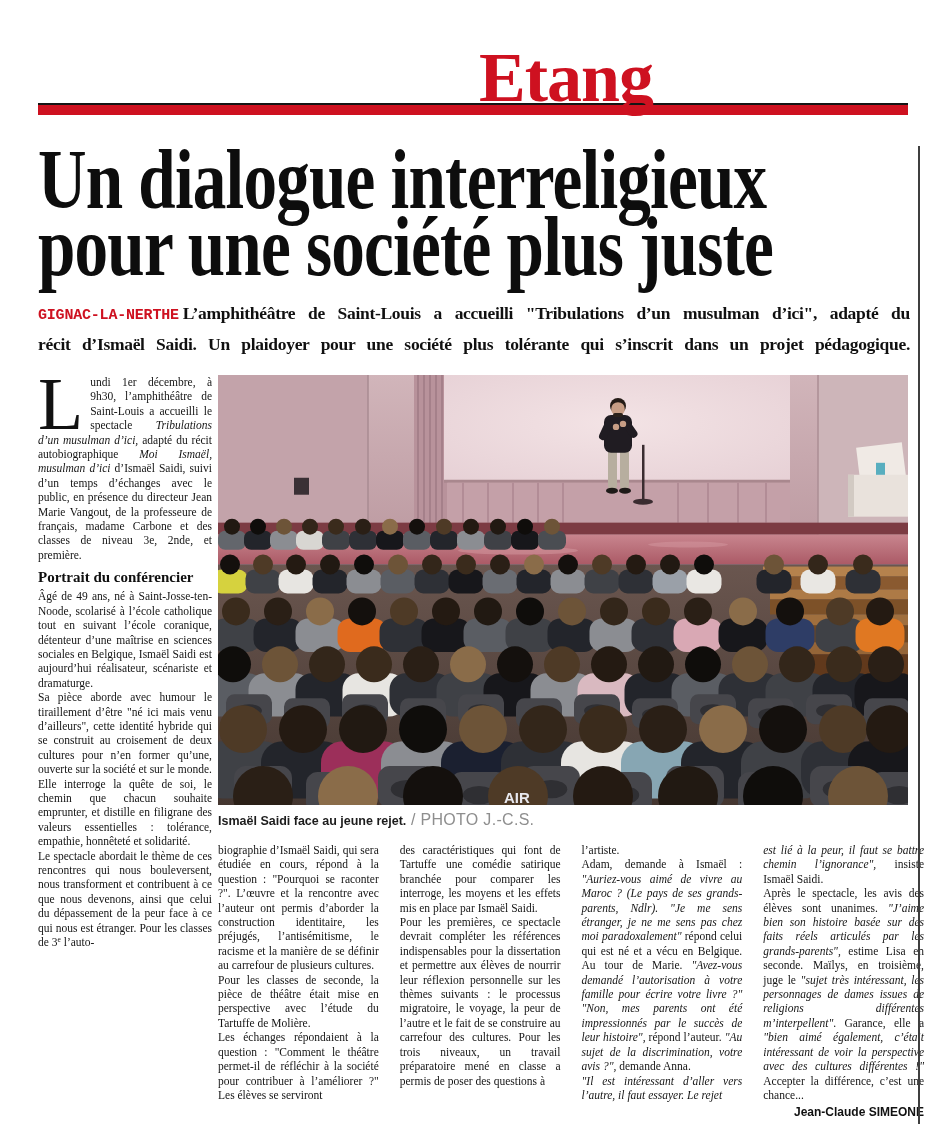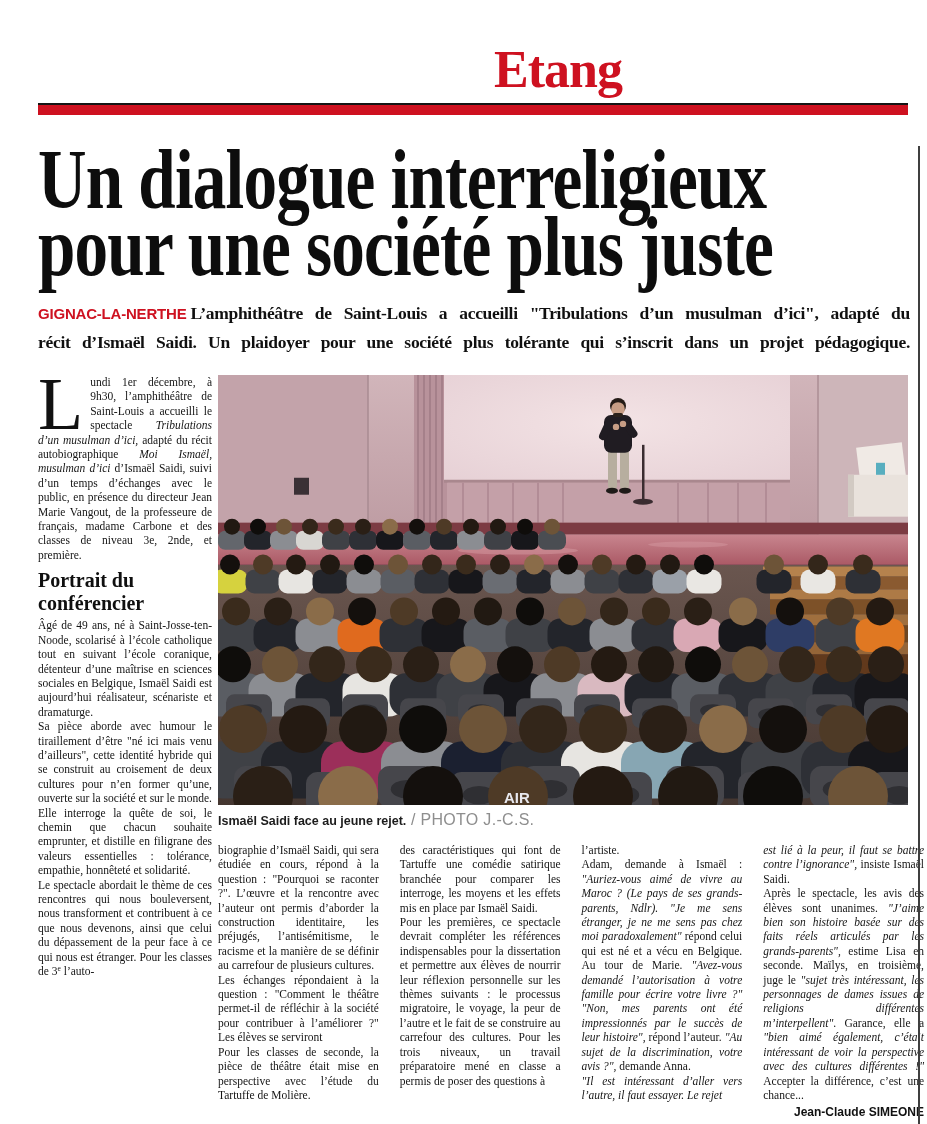--- a/index.html
+++ b/index.html
@@ -4,55 +4,55 @@
 <style>
   :root{ --red:#ce1120; --ink:#141414; }
   html,body{margin:0;padding:0;}
   body{
     width:927px;height:1124px;position:relative;background:#ffffff;
     font-family:"Liberation Serif", serif; color:var(--ink);
     overflow:hidden;
   }
   .masthead{
     position:absolute;top:40px;left:558px;transform:translateX(-50%);
-    margin:0;font-family:"Liberation Serif",serif;font-weight:700;
-    font-size:52px;line-height:60px;color:var(--red);letter-spacing:-1px;z-index:3;white-space:nowrap;
+    margin:8px;font-family:"Liberation Serif",serif;font-weight:700;
+    font-size:70px;line-height:60px;color:var(--red);letter-spacing:-1px;z-index:3;white-space:nowrap;
   }
   .rule-black{position:absolute;top:103px;left:38px;width:870px;height:2px;background:#151515;z-index:1;}
   .rule-red{position:absolute;top:105px;left:38px;width:870px;height:10px;background:var(--red);z-index:2;}
   .headline{
     position:absolute;top:146px;left:38px;width:1040px;margin:0;
     font-family:"Liberation Serif",serif;font-weight:700;color:#0d0d0d;
     font-size:84px;line-height:67px;letter-spacing:-1px;
     transform:scaleX(0.8);transform-origin:left top;white-space:pre-line;
   }
   .lead{
     position:absolute;top:299px;left:38px;width:872px;margin:0;
     font-family:"Liberation Serif",serif;font-weight:700;font-size:17.5px;line-height:29px;
     letter-spacing:-0.3px;color:#101010;
     text-align:justify;text-align-last:justify;white-space:pre-line;
   }
   .kicker{
-    font-family:Liberation Sans, sans-serif;font-weight:700;color:var(--red);
+    font-family:Liberation Mono, monospace;font-weight:700;color:var(--red);
     font-size:15px;letter-spacing:-0.2px;padding-right:4px;
   }
   .leftcol{position:absolute;top:375px;left:38px;width:174px;}
   .colbody p, .col p{
     margin:0;font-size:11.5px;line-height:14.4px;text-align:justify;
     color:var(--ink);hyphens:auto;-webkit-hyphens:auto;
   }
   .dropcap{
     float:left;font-family:"Liberation Serif",serif;font-weight:400;
     font-size:74px;line-height:55px;padding:2px 7px 0 0;color:#111;
   }
   .subhead{
     margin:7px 0 3px 0;font-family:"Liberation Serif",serif;
-    font-size:20px;font-weight:700;color:#0f0f0f;
-  }
-  .photo{position:absolute;top:375px;left:218px;width:690px;height:430px;margin:0;overflow:hidden;background:#ec4899;}
+    font-size:15px;font-weight:700;color:#0f0f0f;
+  }
+  .photo{position:absolute;top:375px;left:218px;width:690px;height:430px;margin:0;overflow:hidden;background:#7dd3fc;}
   .photo svg{display:block;width:100%;height:100%;}
   .caption{
     position:absolute;top:811px;left:218px;width:690px;
     font-family:"Liberation Sans",sans-serif;font-size:12.5px;color:#1c1c1c;
   }
   .caption .cap-bold{font-weight:700;}
   .caption .credit{color:#8e8e8e;font-size:16px;letter-spacing:0.3px;}
   .columns{
     position:absolute;top:843px;left:218px;width:706px;
     display:grid;grid-template-columns:repeat(4,1fr);column-gap:21px;
@@ -399,35 +399,35 @@
         </g>
       <text x="286" y="429" font-family="Liberation Sans, sans-serif" font-size="15" font-weight="bold" fill="#e8e8ee">AIR</text>
     </svg>
   </figure>
 
   <div class="caption"><span class="cap-bold">Ismaël Saidi face au jeune rejet.</span><span class="credit"> / PHOTO J.-C.S.</span></div>
 
   <div class="columns">
     <div class="col">
         <p><span>biographie d’Ismaël Saidi, qui sera étudiée en cours, répond à la question : "Pourquoi se raconter ?". L’œuvre et la rencontre avec l’auteur ont permis d’aborder la construction identitaire, les préjugés, l’antisémitisme, le racisme et la manière de se définir au carrefour de plusieurs cultures.</span></p>
+        <p><span>Pour les classes de seconde, la pièce de théâtre était mise en perspective avec l’étude du Tartuffe de Molière.</span></p>
         <p><span>Les échanges répondaient à la question : "Comment le théâtre permet-il de réfléchir à la société pour contribuer à l’améliorer ?" Les élèves se serviront</span></p>
-        <p><span>Pour les classes de seconde, la pièce de théâtre était mise en perspective avec l’étude du Tartuffe de Molière.</span></p>
       </div>
     <div class="col">
         <p><span>des caractéristiques qui font de Tartuffe une comédie satirique branchée pour comparer les interroge, les moyens et les effets mis en place par Ismaël Saidi.</span></p>
         <p><span>Pour les premières, ce spectacle devrait compléter les références indispensables pour la dissertation et permettre aux élèves de nourrir leur réflexion personnelle sur les thèmes suivants : le processus migratoire, le voyage, la peur de l’autre et le fait de se construire au carrefour des cultures. Pour les trois niveaux, un travail préparatoire mené en classe a permis de poser des questions à</span></p>
       </div>
     <div class="col">
         <p><span>l’artiste.</span></p>
         <p><span>Adam, demande à Ismaël : </span><em>"Auriez-vous aimé de vivre au Maroc ? (Le pays de ses grands-parents, Ndlr). "Je me sens étranger, je ne me sens pas chez moi paradoxalement"</em><span> répond celui qui est né et a vécu en Belgique. Au tour de Marie. </span><em>"Avez-vous demandé l’autorisation à votre famille pour écrire votre livre ?" "Non, mes parents ont été impressionnés par le succès de leur histoire",</em><span> répond l’auteur. </span><em>"Au sujet de la discrimination, votre avis ?",</em><span> demande Anna.</span></p>
         <p><em>"Il est intéressant d’aller vers l’autre, il faut essayer. Le rejet</em></p>
       </div>
     <div class="col">
       <div>
-          <p><em>est lié à la peur, il faut se battre contre l’ignorance",</em><span> insiste Ismaël Saidi.</span></p>
+          <p><em>est lié à la peur, il faut se battre chemin l’ignorance",</em><span> insiste Ismaël Saidi.</span></p>
           <p><span>Après le spectacle, les avis des élèves sont unanimes. </span><em>"J’aime bien son histoire basée sur des faits réels articulés par les grands-parents",</em><span> estime Lisa en seconde. Maïlys, en troisième, juge le </span><em>"sujet très intéressant, les personnages de dames issues de religions différentes m’interpellent"</em><span>. Garance, elle a </span><em>"bien aimé également, c’était intéressant de voir la perspective avec des cultures différentes !"</em><span> Accepter la différence, c’est une chance...</span></p>
         </div>
       <div class="byline">Jean-Claude SIMEONE</div>
     </div>
   </div>
 
   <div class="right-rule"></div>
 </div>
 
 </body></html>

